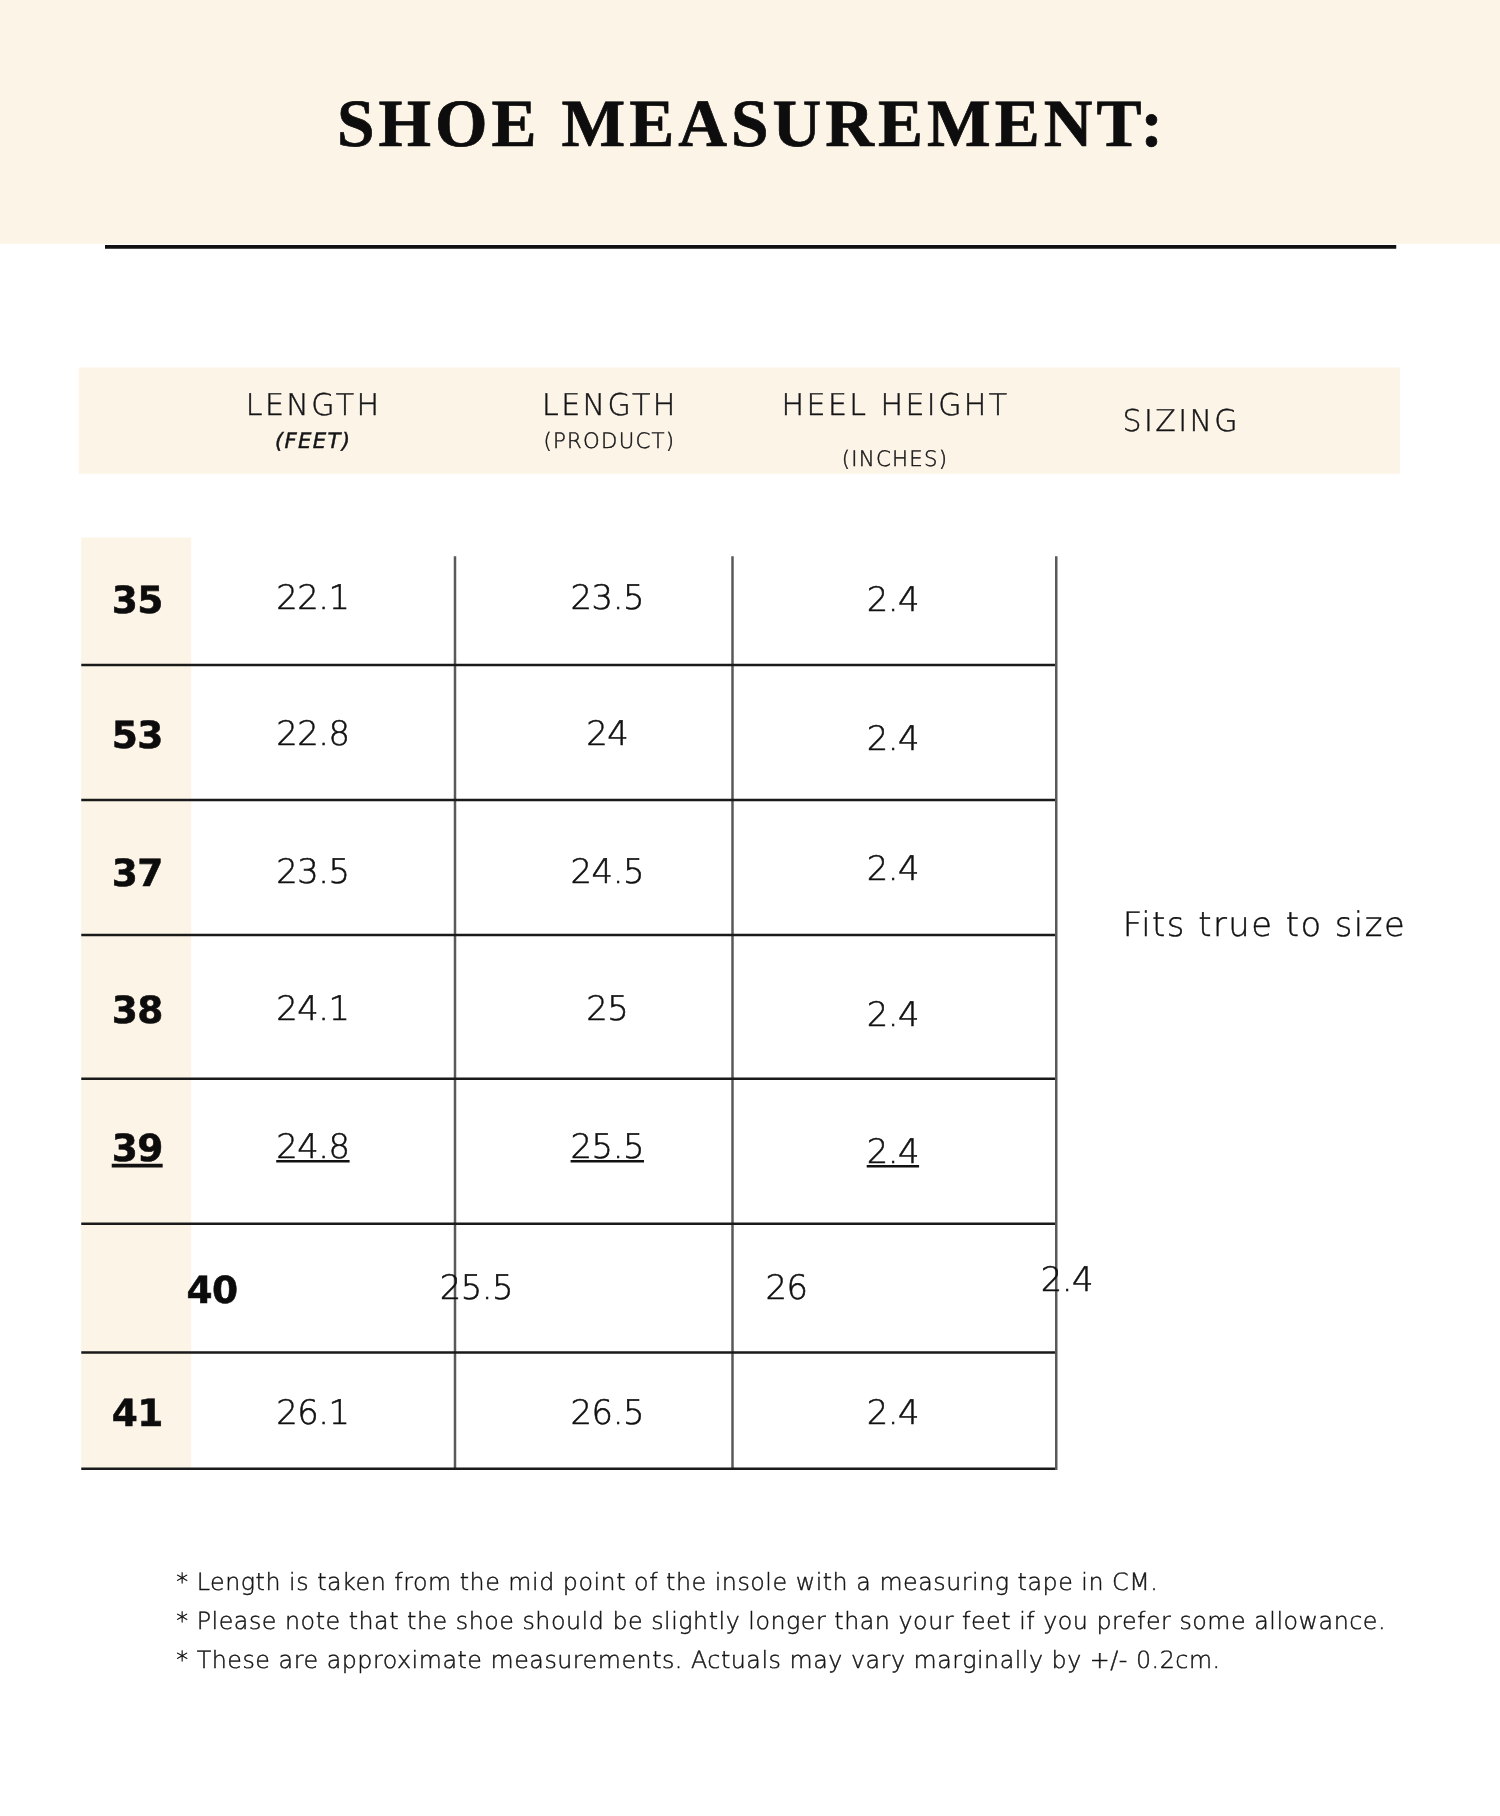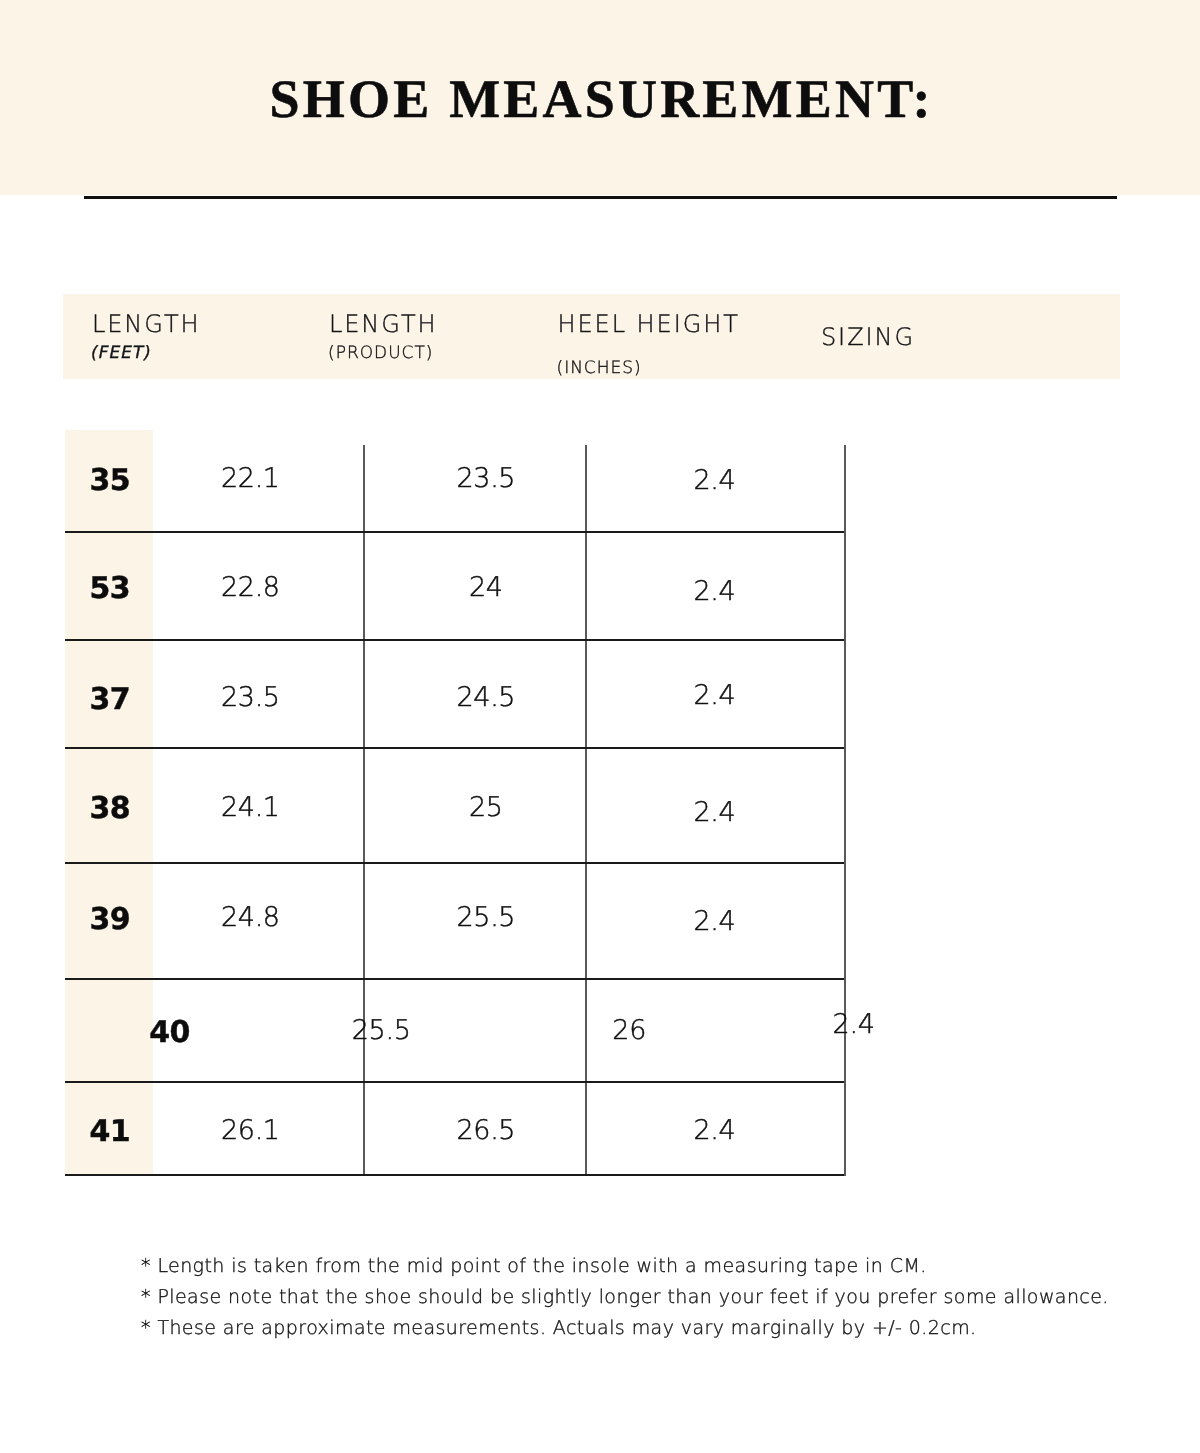--- a/index.html
+++ b/index.html
@@ -41,34 +41,34 @@
   }
 
   
   .thead-band {
     position:absolute; left:63px; top:294px; width:1057px; height:85px;
     background:#fdf4e8;
   }
   .th, .th-sub {
     position:absolute;
     width:320px;
-    text-align:left;
+    text-align:center;
     color:#15161a;
     line-height:1;
     white-space:nowrap;
   }
   .th     { font-size:24px; letter-spacing:1.95px; text-indent:1.95px; top:311.6px; }
   .th-sub { font-size:17px; letter-spacing:1px;   text-indent:1px;   top:345.2px; }
   .th.c1     { left:90px;  }   
   .th-sub.c1 { left:90px;font-style:italic;  }
   .th.c2     { left:327px; }   
   .th-sub.c2 { left:327px; }
   .th.c3     { left:555.5px; } 
   .th-sub.c3 { left:555.5px;margin-top:15px; }
-  .th.c4     { left:819px; top:325.2px; } 
+  .th.c4     { left:784px; top:325.2px; } 
 
   
   .size-tint {
     position:absolute; left:65px; top:430px; width:88px; height:745px;
     background:#fdf4e8;
   }
 
   
   .vline { position:absolute; width:2px; background:#595959; top:445px; height:731px; }
   .vline.v1 { left:363px; }
@@ -96,21 +96,21 @@
     white-space:nowrap;
     -webkit-text-stroke:0.45px #111111;
   }
   .cell.k0 { left:30px; width:160px; font-weight:bold; font-size:30px;
              letter-spacing:-0.5px; text-indent:-0.5px; color:#0c0c0c; }  
   .cell.k1 { left:90.5px; }   
   .cell.k2 { left:326px;  }   
   .cell.k3 { left:554.5px;}   
 
   .cell.r0 { top:465.3px; } .cell.r1 { top:573.9px; } .cell.r2 { top:684.0px; }
-  .cell.r3 { top:793.9px; } .cell.r4 { top:904.4px; } .cell.r5 { top:1017.1px;text-align:right; }
+  .cell.r3 { top:793.9px; } .cell.r4 { top:904.4px;text-decoration:underline; } .cell.r5 { top:1017.1px;text-align:right; }
   .cell.r6 { top:1116.5px; }
   .cell.k0.r0 { top:465.8px; } .cell.k0.r1 { top:574.4px; } .cell.k0.r2 { top:684.5px; }
   .cell.k0.r3 { top:794.4px; } .cell.k0.r4 { top:904.9px; } .cell.k0.r5 { top:1017.6px; }
   .cell.k0.r6 { top:1117.0px; }
   .cell.k3.r0 { top:467.4px; } .cell.k3.r1 { top:578.3px; } .cell.k3.r2 { top:682.1px; }
   .cell.k3.r3 { top:798.6px; } .cell.k3.r4 { top:907.8px; } .cell.k3.r5 { top:1011.4px; }
   .cell.k3.r6 { top:1116.6px; }
 
   
   .sizing-note {
@@ -211,20 +211,21 @@
 
     <div>
       <div class="cell k0 r6">41</div>
       <div class="cell k1 r6">26.1</div>
       <div class="cell k2 r6">26.5</div>
       <div class="cell k3 r6">2.4</div>
     </div>
 
   </div>
 
+  <div class="sizing-note">Fits true to size</div>
 
   <div>
     <div class="note n1">* Length is taken from the mid point of the insole with a measuring tape in CM.</div>
     <div class="note n2">* Please note that the shoe should be slightly longer than your feet if you prefer some allowance.</div>
     <div class="note n3">* These are approximate measurements. Actuals may vary marginally by +/- 0.2cm.</div>
   </div>
 
 </div>
 
 </body></html>

